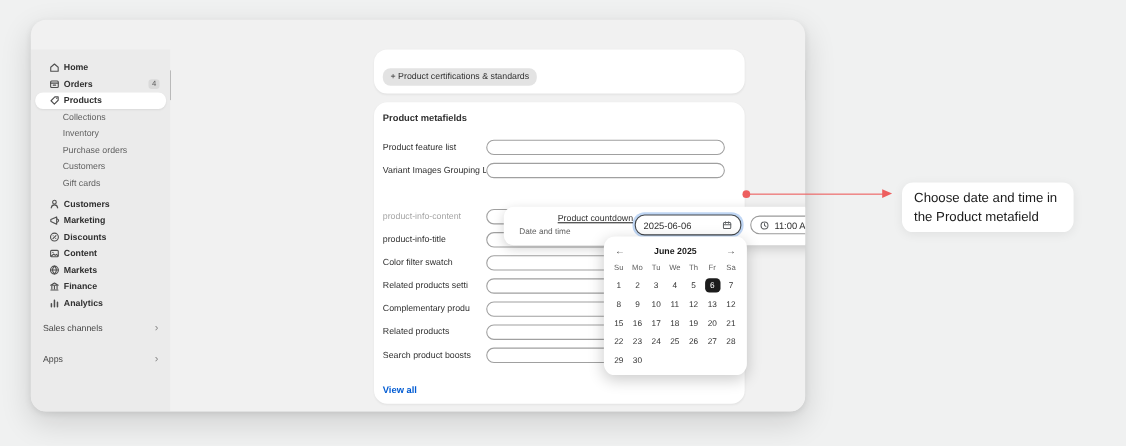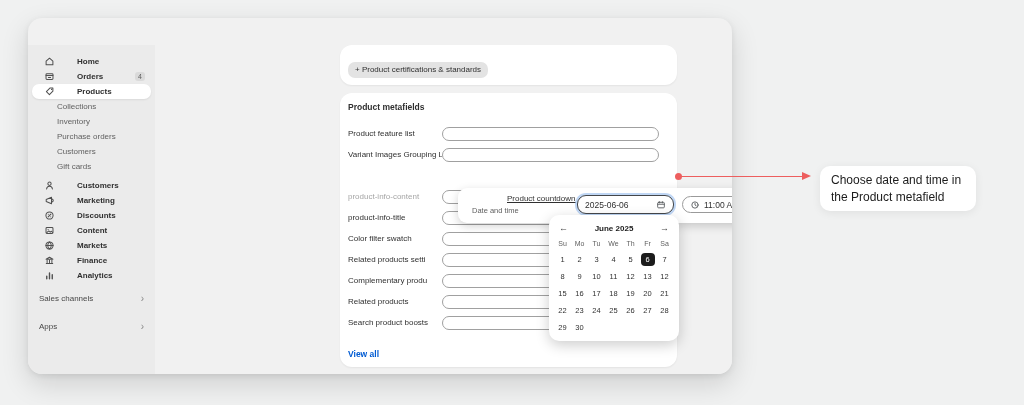--- a/index.html
+++ b/index.html
@@ -32,21 +32,21 @@
   .viewas {
     position:absolute; left:628px; top:5px; width:50px; height:27px; background:#3d3d3d;
     border-radius:9px; display:flex; align-items:center; justify-content:center; gap:3px;
     color:#f1f1f1; font-size:8px; font-weight:bold;
   }
   
   .sidebar {
     position:absolute; left:0; top:27px; width:127px; height:329px; background:#ebebeb;
     padding-top:9px;
   }
-  .side-item { height:15px; display:flex; align-items:center; padding:0 6px 0 12px; gap:22px;
+  .side-item { height:15px; display:flex; align-items:center; padding:0 6px 0 12px; gap:3px;
     font-size:8px; font-weight:bold; color:#303030; position:relative; margin:0 4px; border-radius:7px; }
   .side-item .sicon { width:11px; height:11px; color:#4f4f4f; display:flex; align-items:center; }
   .side-item.selected { background:#fff; box-shadow:0 1px 2px rgba(0,0,0,.08); }
   .sbadge { margin-left:auto; background:#dadada; color:#5e5e5e; font-size:7px; font-weight:normal;
     border-radius:3px; padding:1px 3px; line-height:1; }
   .side-sub { height:15px; display:flex; align-items:center; padding-left:29px; font-size:8px; color:#616161; }
   .gap4 { height:4px; } .gap8 { height:8px; } .gap14 { height:14px; }
   .side-section { height:14px; display:flex; align-items:center; justify-content:space-between;
     padding:0 11px 0 11px; font-size:8px; color:#474747; }
   .side-section .chev { color:#8a8a8a; font-size:10px; }

